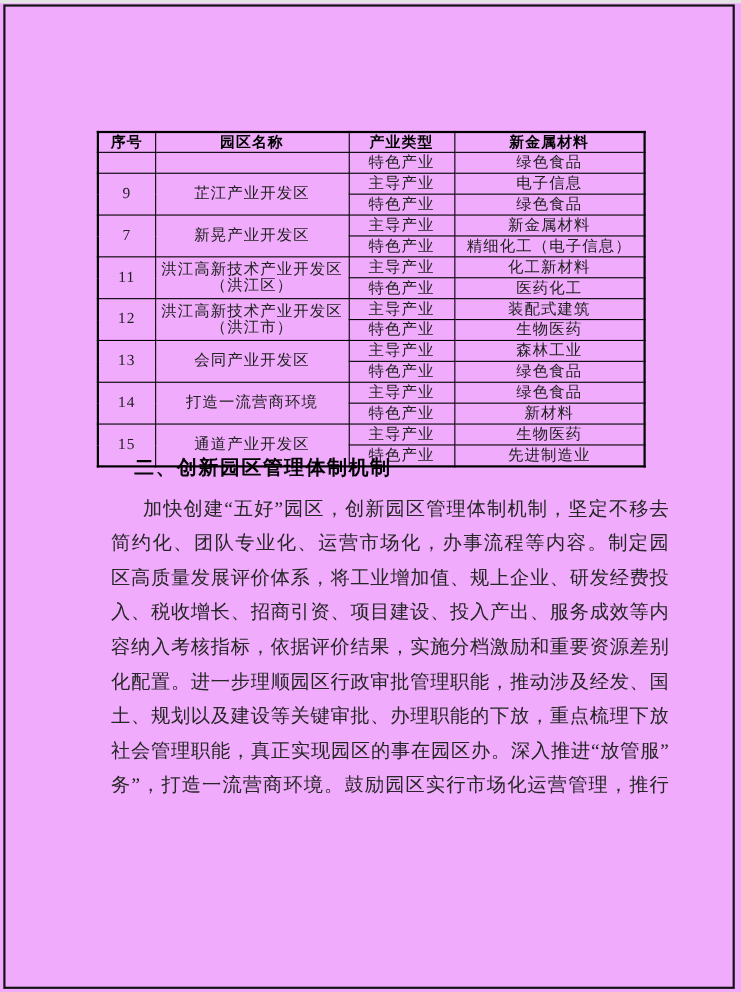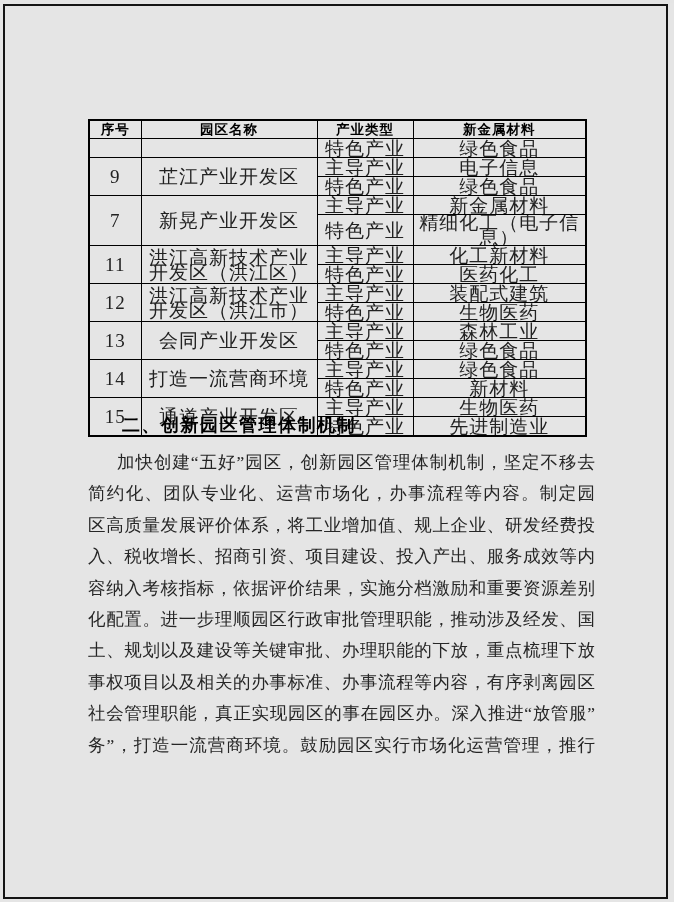--- a/index.html
+++ b/index.html
@@ -1,19 +1,19 @@
 <!DOCTYPE html>
 <html><head>
 <meta charset="utf-8">
 <style>
   html,body{margin:0;padding:0;background:#fff;}
   .canvas{
     position:relative;
     width:674px;height:902px;
-    background:#e5e5e5;
+    background:#f0abfc;
     font-family:"Liberation Serif","DejaVu Serif",serif;
     color:#1c1c1c;
     overflow:hidden;
   }
   .top-strip{
     position:absolute;left:0;top:0;width:674px;height:3px;
     background:#e4e4e4;
   }
   .frame{
     position:absolute;left:3px;top:4px;
@@ -29,21 +29,21 @@
     border-collapse:collapse;
     table-layout:fixed;
     width:497px;
     border:2px solid #000;
   }
   table.parks th, table.parks td{
     border:1px solid #000;
     padding:0;
     text-align:center;
     vertical-align:middle;
-    font-size:19px;
+    font-size:14px;
     letter-spacing:1px;
     line-height:15px;
     color:#222;
     overflow:hidden;
     font-family:"Liberation Serif","DejaVu Serif",serif;
   }
   table.parks th{
     font-weight:bold;
     font-size:13.5px;
     height:17px;
@@ -59,21 +59,21 @@
     position:absolute;left:88px;top:413px;width:507px;
     padding-left:34px;box-sizing:border-box;
     font-size:18px;font-weight:bold;
     letter-spacing:1.5px;
     color:#000;
     white-space:nowrap;
     font-family:Liberation Mono, monospace;
   }
   
   .body-par{
-    position:absolute;left:88px;top:447px;width:507px;
+    position:absolute;left:101px;top:447px;width:507px;
   }
   .bodyline{
     height:31.4px;
     line-height:31.4px;
     font-size:17.5px;
     color:#262626;
     text-align:justify;
     text-align-last:justify;
     white-space:nowrap;
     letter-spacing:0;
@@ -196,19 +196,18 @@
   <div class="sec-heading">二、创新园区管理体制机制</div>
 
   <div class="body-par">
       <div class="bodyline indent">加快创建“五好”园区，创新园区管理体制机制，坚定不移去</div>
       <div class="bodyline">简约化、团队专业化、运营市场化，办事流程等内容。制定园</div>
       <div class="bodyline">区高质量发展评价体系，将工业增加值、规上企业、研发经费投</div>
       <div class="bodyline">入、税收增长、招商引资、项目建设、投入产出、服务成效等内</div>
       <div class="bodyline">容纳入考核指标，依据评价结果，实施分档激励和重要资源差别</div>
       <div class="bodyline">化配置。进一步理顺园区行政审批管理职能，推动涉及经发、国</div>
       <div class="bodyline">土、规划以及建设等关键审批、办理职能的下放，重点梳理下放</div>
-      <div class="bodyline">事权项目以及相关的办事标准、办事流程等内容，有序剥离园区</div>
       <div class="bodyline">社会管理职能，真正实现园区的事在园区办。深入推进“放管服”</div>
       <div class="bodyline">务”，打造一流营商环境。鼓励园区实行市场化运营管理，推行</div>
     </div>
 
   <div class="page-num">61</div>
 </div>
 
 </body></html>

